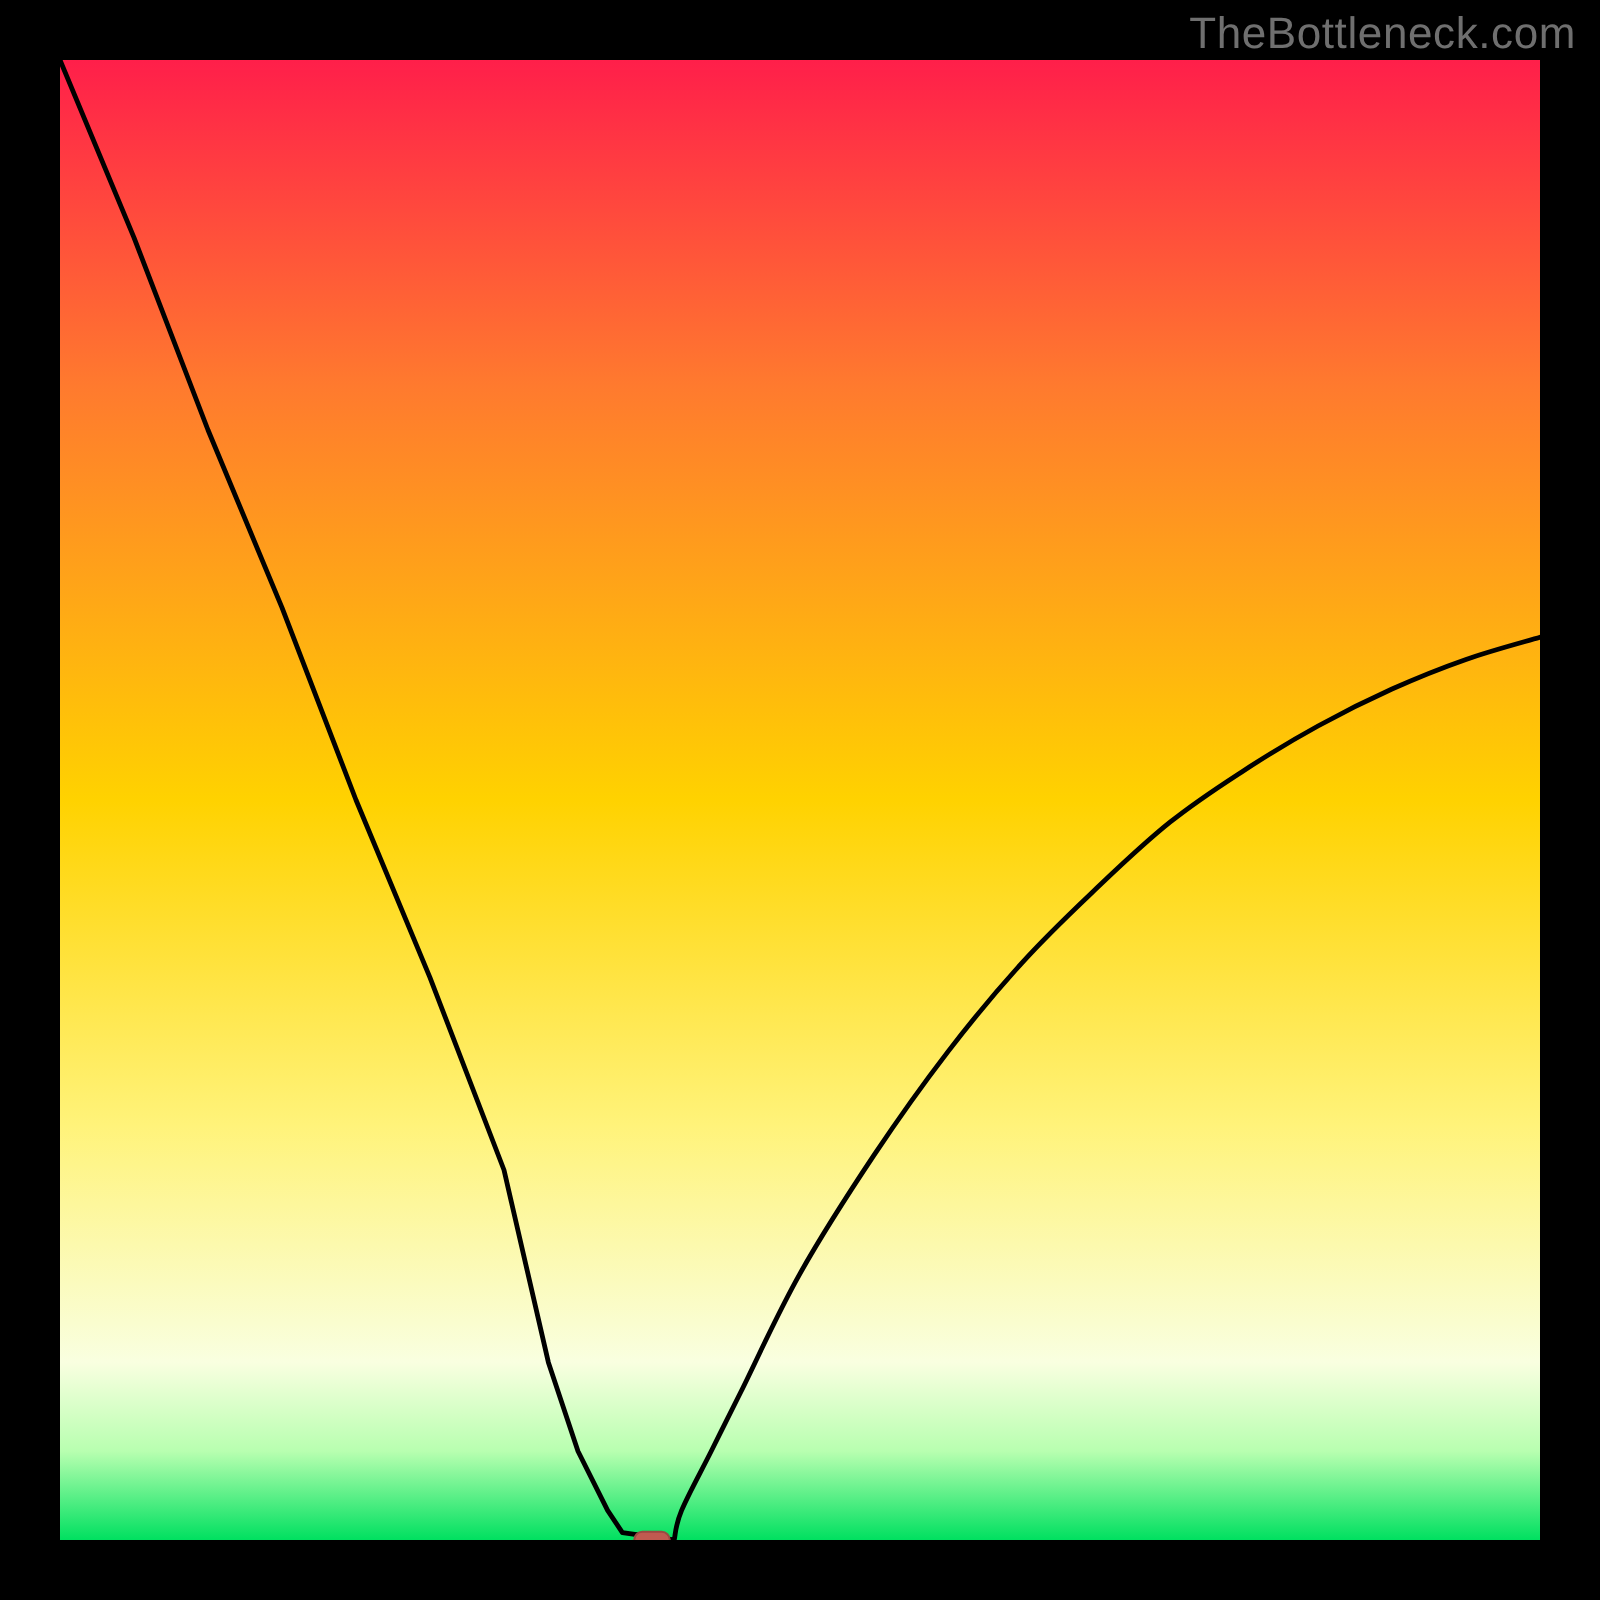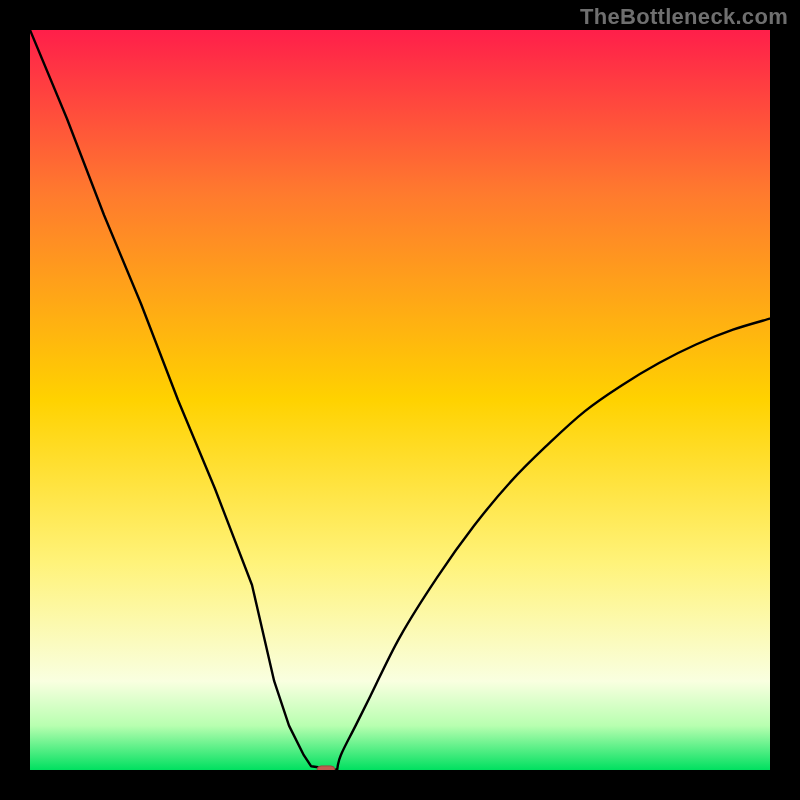--- a/index.html
+++ b/index.html
@@ -18,21 +18,21 @@
     width: 800px;
     height: 800px;
     background: #000;
   }
   .watermark {
     position: absolute;
     top: 4px;
     right: 12px;
     color: #6f6f6f;
     font-size: 22px;
-    font-weight: 700;
+    font-weight: 400;
     letter-spacing: 0.3px;
   }
   .plot-wrap {
     position: absolute;
     left: 30px;
     top: 30px;
     width: 740px;
     height: 740px;
   }
   svg {

